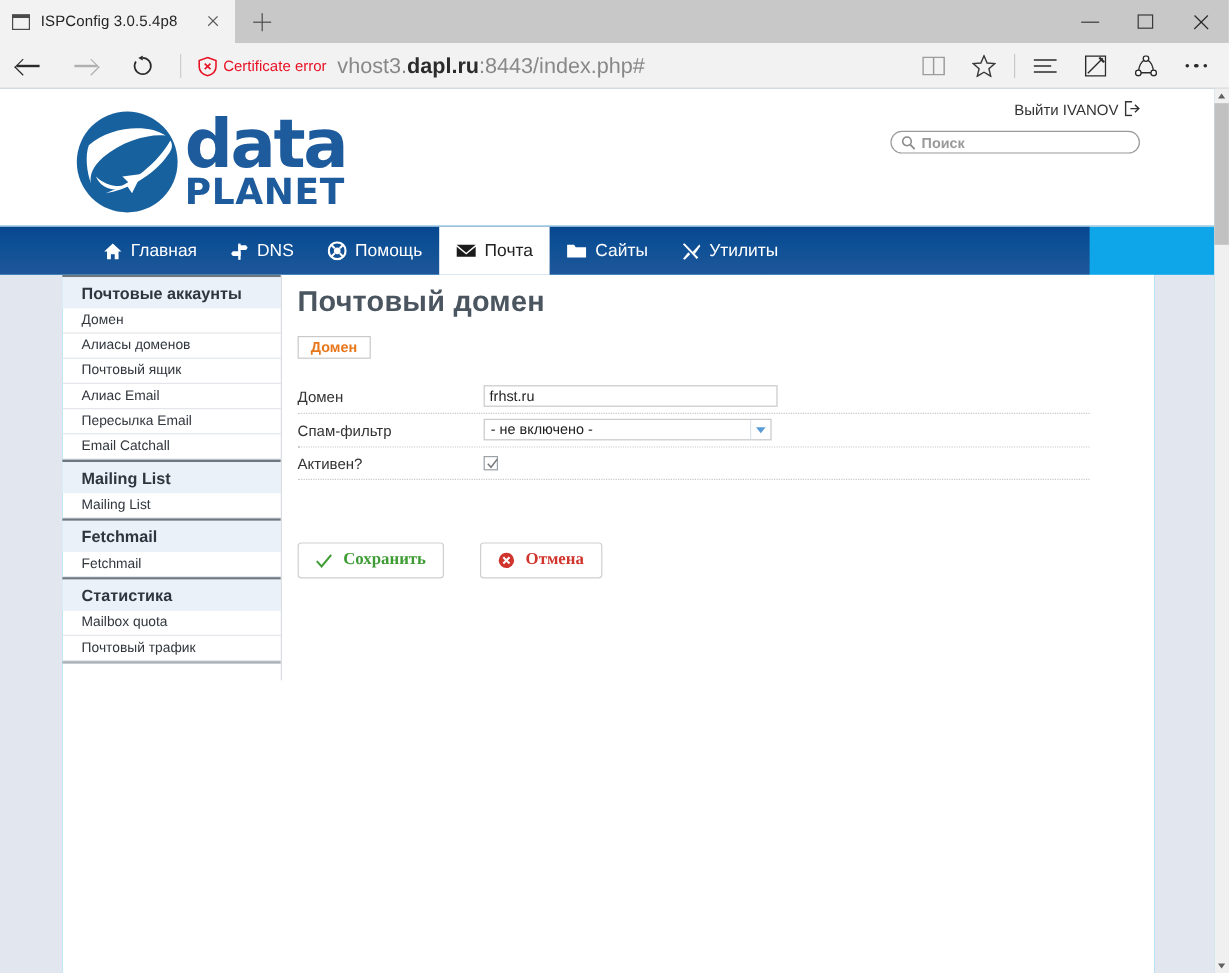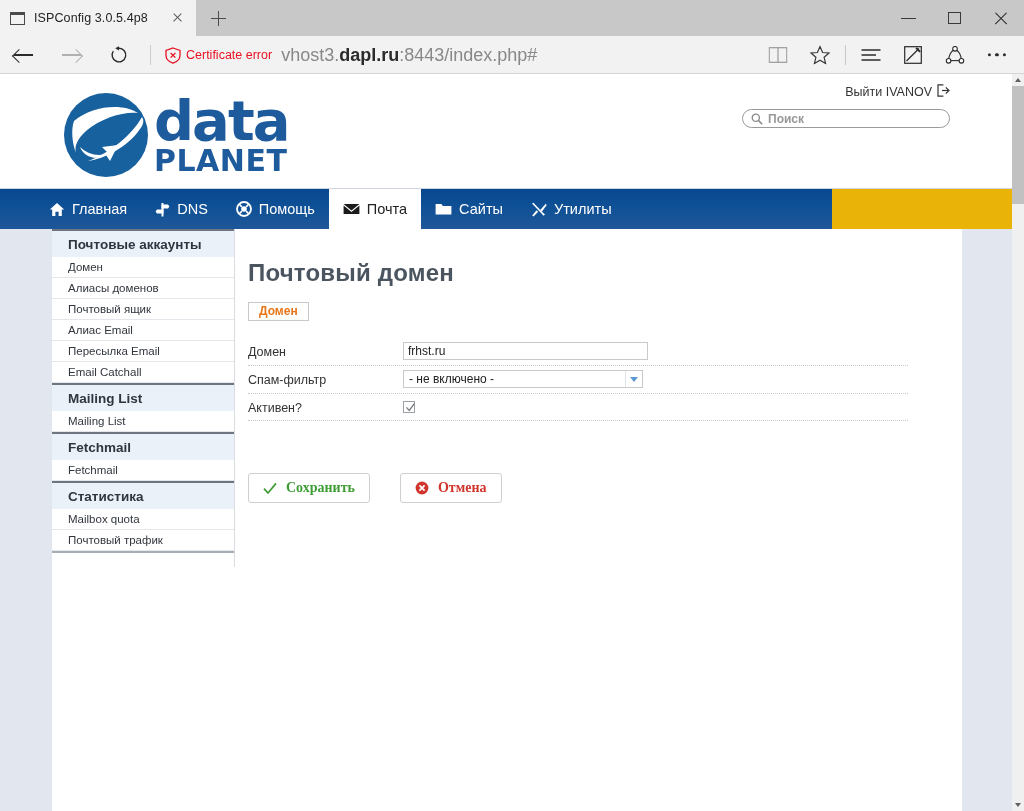--- a/index.html
+++ b/index.html
@@ -79,21 +79,21 @@
   .tbicons{display:flex;align-items:center;height:38px;padding-right:6px;}
   .tbicon{width:42px;height:38px;position:relative;}
   .tbicon svg{position:absolute;left:50%;top:50%;transform:translate(-50%,-50%);display:block;}
   .tbsep{width:1px;height:20px;background:#c8c8c8;margin:0 4px;}
   .dots{display:flex;gap:4px;position:absolute;left:50%;top:50%;transform:translate(-50%,-50%);}
   .dots i{width:3.4px;height:3.4px;border-radius:50%;background:#2b2b2b;display:block;}
   .chrome-line{position:absolute;left:0;top:73px;width:1024px;height:1px;background:#d4d4d4;}
 
   
   .page{position:absolute;left:0;top:74px;width:1024px;height:737px;background:#e2e6ef;overflow:hidden;}
-  .pagebody{position:absolute;left:0;top:0;width:1012px;height:737px;background:#eab308;}
+  .pagebody{position:absolute;left:0;top:0;width:1012px;height:737px;background:#0ea5e9;}
 
   .header{position:absolute;left:0;top:0;width:1012px;height:114px;background:#ffffff;}
   .logo{position:absolute;left:62px;top:8px;width:260px;height:98px;}
   .logo-mark{position:absolute;left:0;top:9px;width:88px;height:88px;}
   .logo-txt{position:absolute;left:92px;top:11px;width:170px;height:84px;}
   .logo-data{
     font-family:"DejaVu Sans",sans-serif;font-weight:bold;font-size:56px;color:#1e5b9c;
     letter-spacing:-2px;line-height:56px;
   }
   .logo-planet{
@@ -106,23 +106,23 @@
   .searchbox{
     margin-top:9px;width:208px;height:19px;border:1px solid #9a9a9a;border-radius:10px;
     background:#fff;display:flex;align-items:center;padding:0 8px;box-sizing:border-box;
   }
   .searchbox svg{display:block;margin-right:5px;flex:0 0 auto;}
   .search-ph{font-size:12px;color:#999;font-weight:bold;}
 
   .hdr-line{position:absolute;left:0;top:114px;width:1012px;height:1px;background:#cfd4df;}
 
   .nav{
-    position:absolute;left:0;top:115px;width:832px;height:40px;
+    position:absolute;left:0;top:115px;width:908px;height:40px;
     background:linear-gradient(to bottom,#07478f 0%,#0d4f95 35%,#1e5799 100%);
-    display:flex;align-items:stretch;padding-left:35px;box-sizing:border-box;
+    display:flex;align-items:stretch;padding-left:72px;box-sizing:border-box;
   }
   .navitem{
     display:flex;align-items:center;gap:7px;padding:0 14px;color:#fff;font-size:14.5px;
     white-space:nowrap;
   }
   .navitem.active{background:#ffffff;color:#222;}
   .navitem svg{display:block;flex:0 0 auto;}
 
   .leftrail{position:absolute;left:0;top:155px;width:52px;height:582px;background:#e2e6ef;}
   .content{position:absolute;left:52px;top:155px;width:910px;height:582px;background:#ffffff;}
@@ -138,21 +138,21 @@
   .sb-item{
     height:21px;display:flex;align-items:center;padding-left:16px;font-size:11.5px;color:#31363d;
     border-bottom:1px solid #e3e6ea;box-sizing:border-box;
   }
   .sb-bottom{border-top:2px solid #a8aeb6;margin-top:0;}
   .sb-divider{position:absolute;left:182px;top:0;width:1px;height:338px;background:#d9dde2;}
 
   
   .main{position:absolute;left:196px;top:0;width:714px;}
   .ptitle{
-    font-size:24px;color:#4a5560;font-weight:bold;padding:30px 0 0 0;margin-left:0;
+    font-size:24px;color:#4a5560;font-weight:bold;padding:9px 0 0 0;margin-left:0;
     letter-spacing:.2px;
   }
   .tabstrip{margin-top:14px;height:19px;position:relative;}
   .ftab{
     display:inline-block;border:1px solid #c9c9c9;background:#fff;height:19px;line-height:17px;
     padding:0 10px;font-size:12px;color:#e8761a;font-weight:bold;box-sizing:border-box;
   }
   .tabline{position:absolute;left:0;right:54px;bottom:0;height:1px;background:#cfcfcf;z-index:-1;}
   .formtable{margin-top:18px;width:660px;}
   .frow{display:flex;align-items:flex-start;border-bottom:1px dotted #c9c9c9;padding:4px 0 5px 0;}

